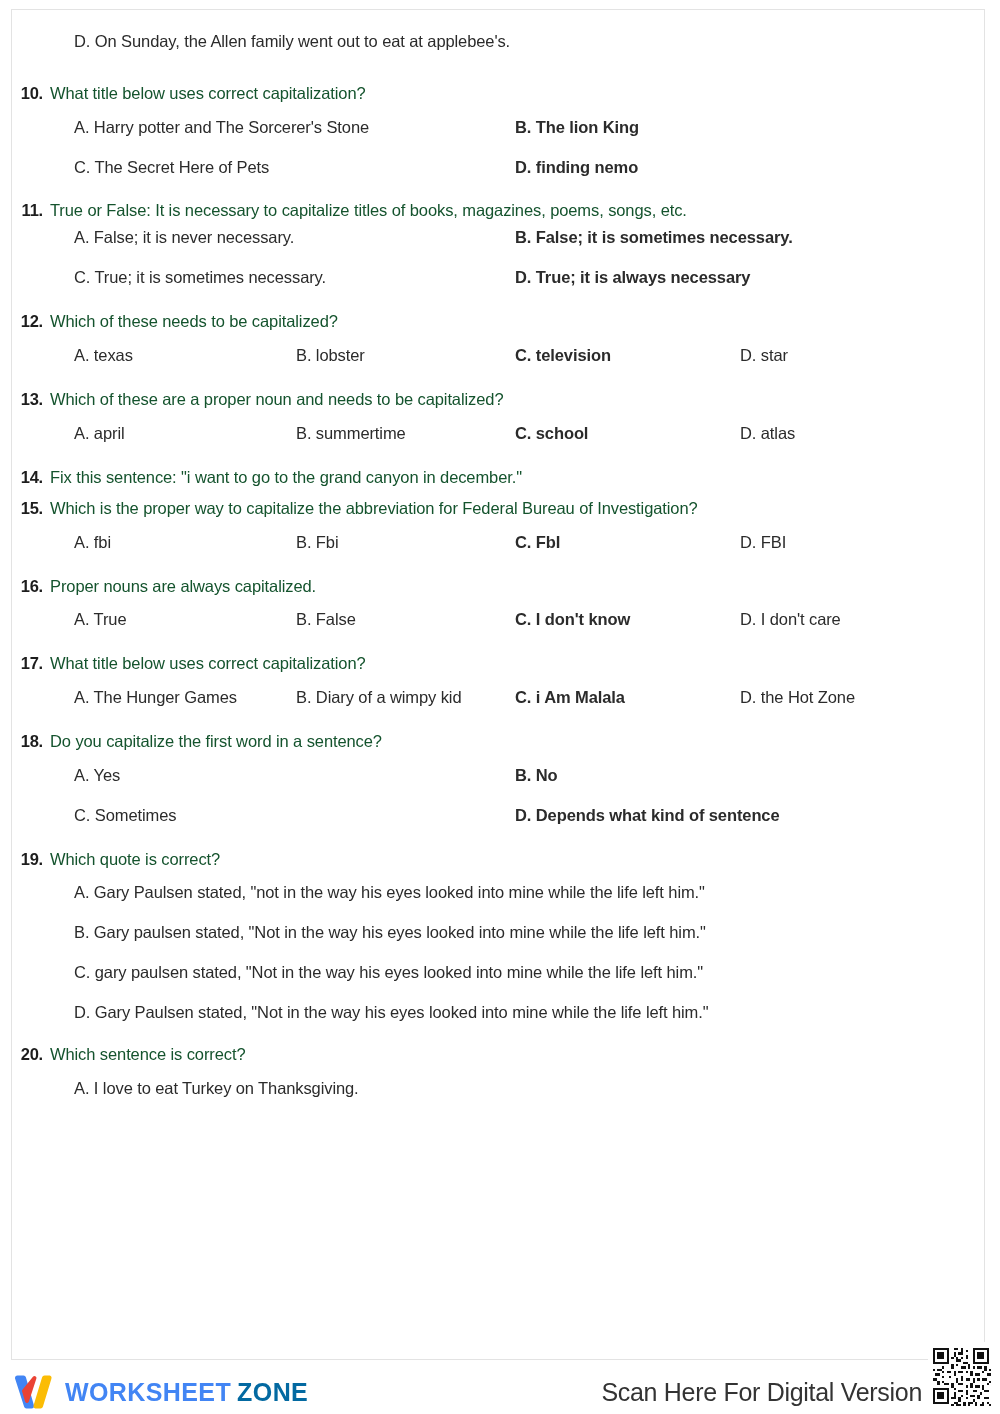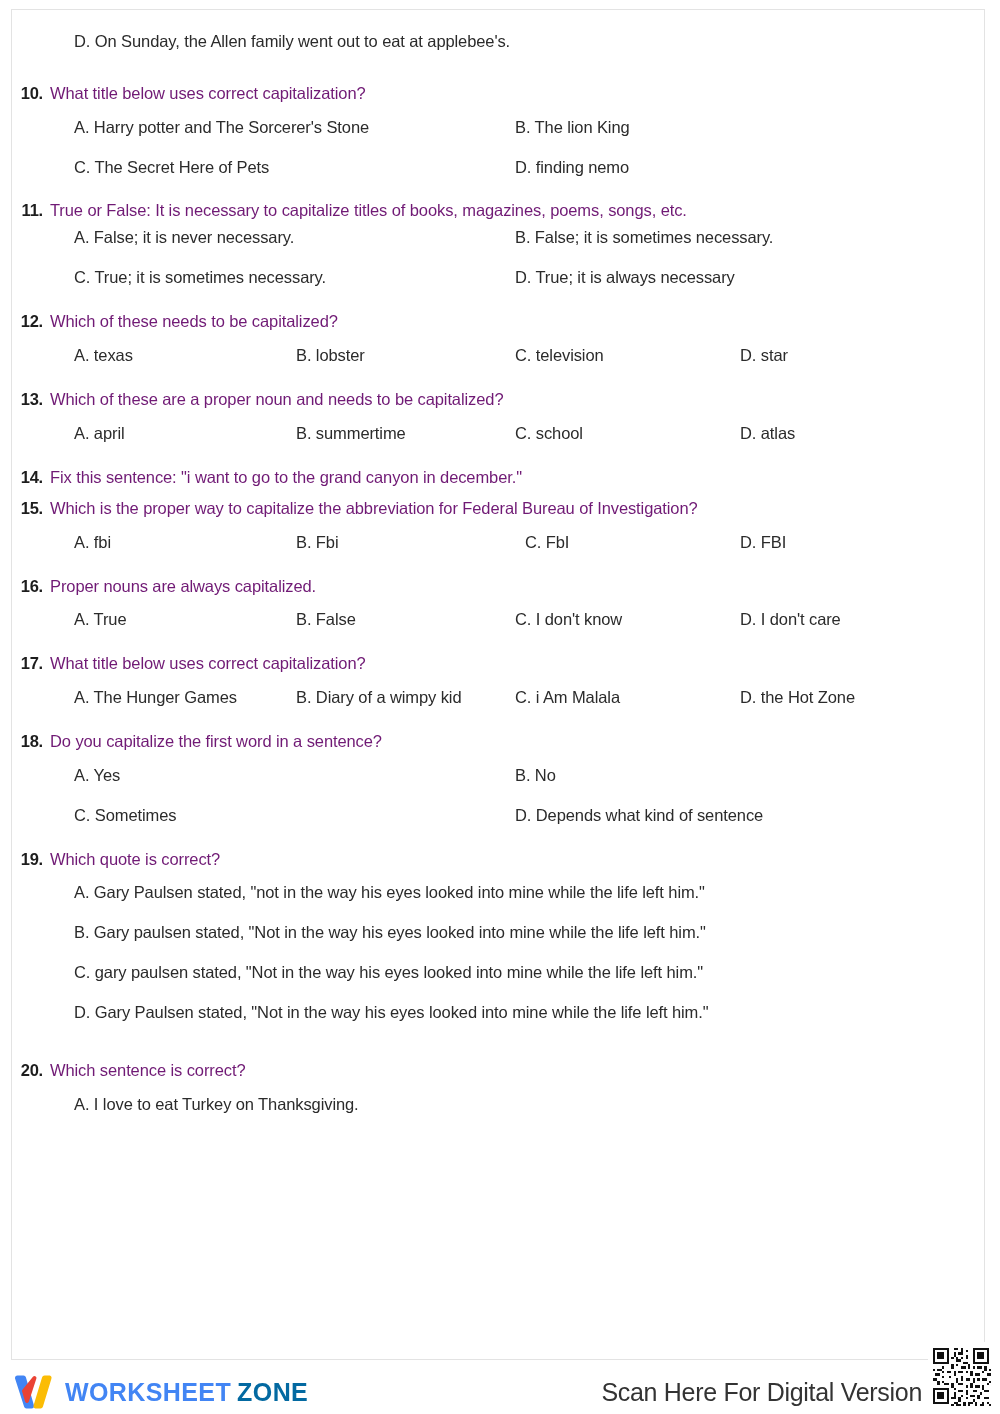--- a/index.html
+++ b/index.html
@@ -51,40 +51,40 @@
     text-align: right;
     padding-right: 7px;
     box-sizing: border-box;
     font-weight: bold;
     font-size: 16.5px;
     color: #1d1d1d;
     letter-spacing: -0.2px;
   }
   .q-text {
     font-size: 16.5px;
-    color: #701a75;
+    color: #14532d;
     letter-spacing: -0.1px;
   }
 
   .opts {
     position: relative;
     margin-left: 45px;
   }
   .opt {
     position: absolute;
     font-size: 16.5px;
     color: #2b2b2b;
     white-space: nowrap;
     letter-spacing: -0.1px;
   }
 
   
   .c1 { left: 17px; }
   .c2 { left: 239px; }
-  .c3 { left: 458px; }
+  .c3 { left: 458px; font-weight: bold; }
   .c4 { left: 683px; }
 
   
   .footer {
     position: absolute;
     left: 0;
     top: 1366px;
     width: 1000px;
     height: 48px;
   }
@@ -199,21 +199,21 @@
     </div>
 
     <div class="q-block" style="margin-top:11px;">
       <div class="q-head">
         <span class="q-num">15.</span>
         <span class="q-text">Which is the proper way to capitalize the abbreviation for Federal Bureau of Investigation?</span>
       </div>
       <div class="opts" style="height:32px; margin-top:14px;">
         <div class="opt c1" style="top:0;">A. fbi</div>
         <div class="opt c2" style="top:0;">B. Fbi</div>
-        <div class="opt c3" style="top:0;margin-left:10px;">C. FbI</div>
+        <div class="opt c3" style="top:0;">C. FbI</div>
         <div class="opt c4" style="top:0;">D. FBI</div>
       </div>
     </div>
 
     <div class="q-block" style="margin-top:11px;">
       <div class="q-head">
         <span class="q-num">16.</span>
         <span class="q-text">Proper nouns are always capitalized.</span>
       </div>
       <div class="opts" style="height:32px; margin-top:14px;">
@@ -256,21 +256,21 @@
         <span class="q-text">Which quote is correct?</span>
       </div>
       <div class="opts" style="height:152px; margin-top:14px;">
         <div class="opt c1" style="top:0;">A. Gary Paulsen stated, "not in the way his eyes looked into mine while the life left him."</div>
         <div class="opt c1" style="top:40px;">B. Gary paulsen stated, "Not in the way his eyes looked into mine while the life left him."</div>
         <div class="opt c1" style="top:80px;">C. gary paulsen stated, "Not in the way his eyes looked into mine while the life left him."</div>
         <div class="opt c1" style="top:120px;">D. Gary Paulsen stated, "Not in the way his eyes looked into mine while the life left him."</div>
       </div>
     </div>
 
-    <div class="q-block" style="margin-top:25px;">
+    <div class="q-block" style="margin-top:9px;">
       <div class="q-head">
         <span class="q-num">20.</span>
         <span class="q-text">Which sentence is correct?</span>
       </div>
       <div class="opts" style="height:32px; margin-top:14px;">
         <div class="opt c1" style="top:0;">A. I love to eat Turkey on Thanksgiving.</div>
       </div>
     </div>
 
   </div>

